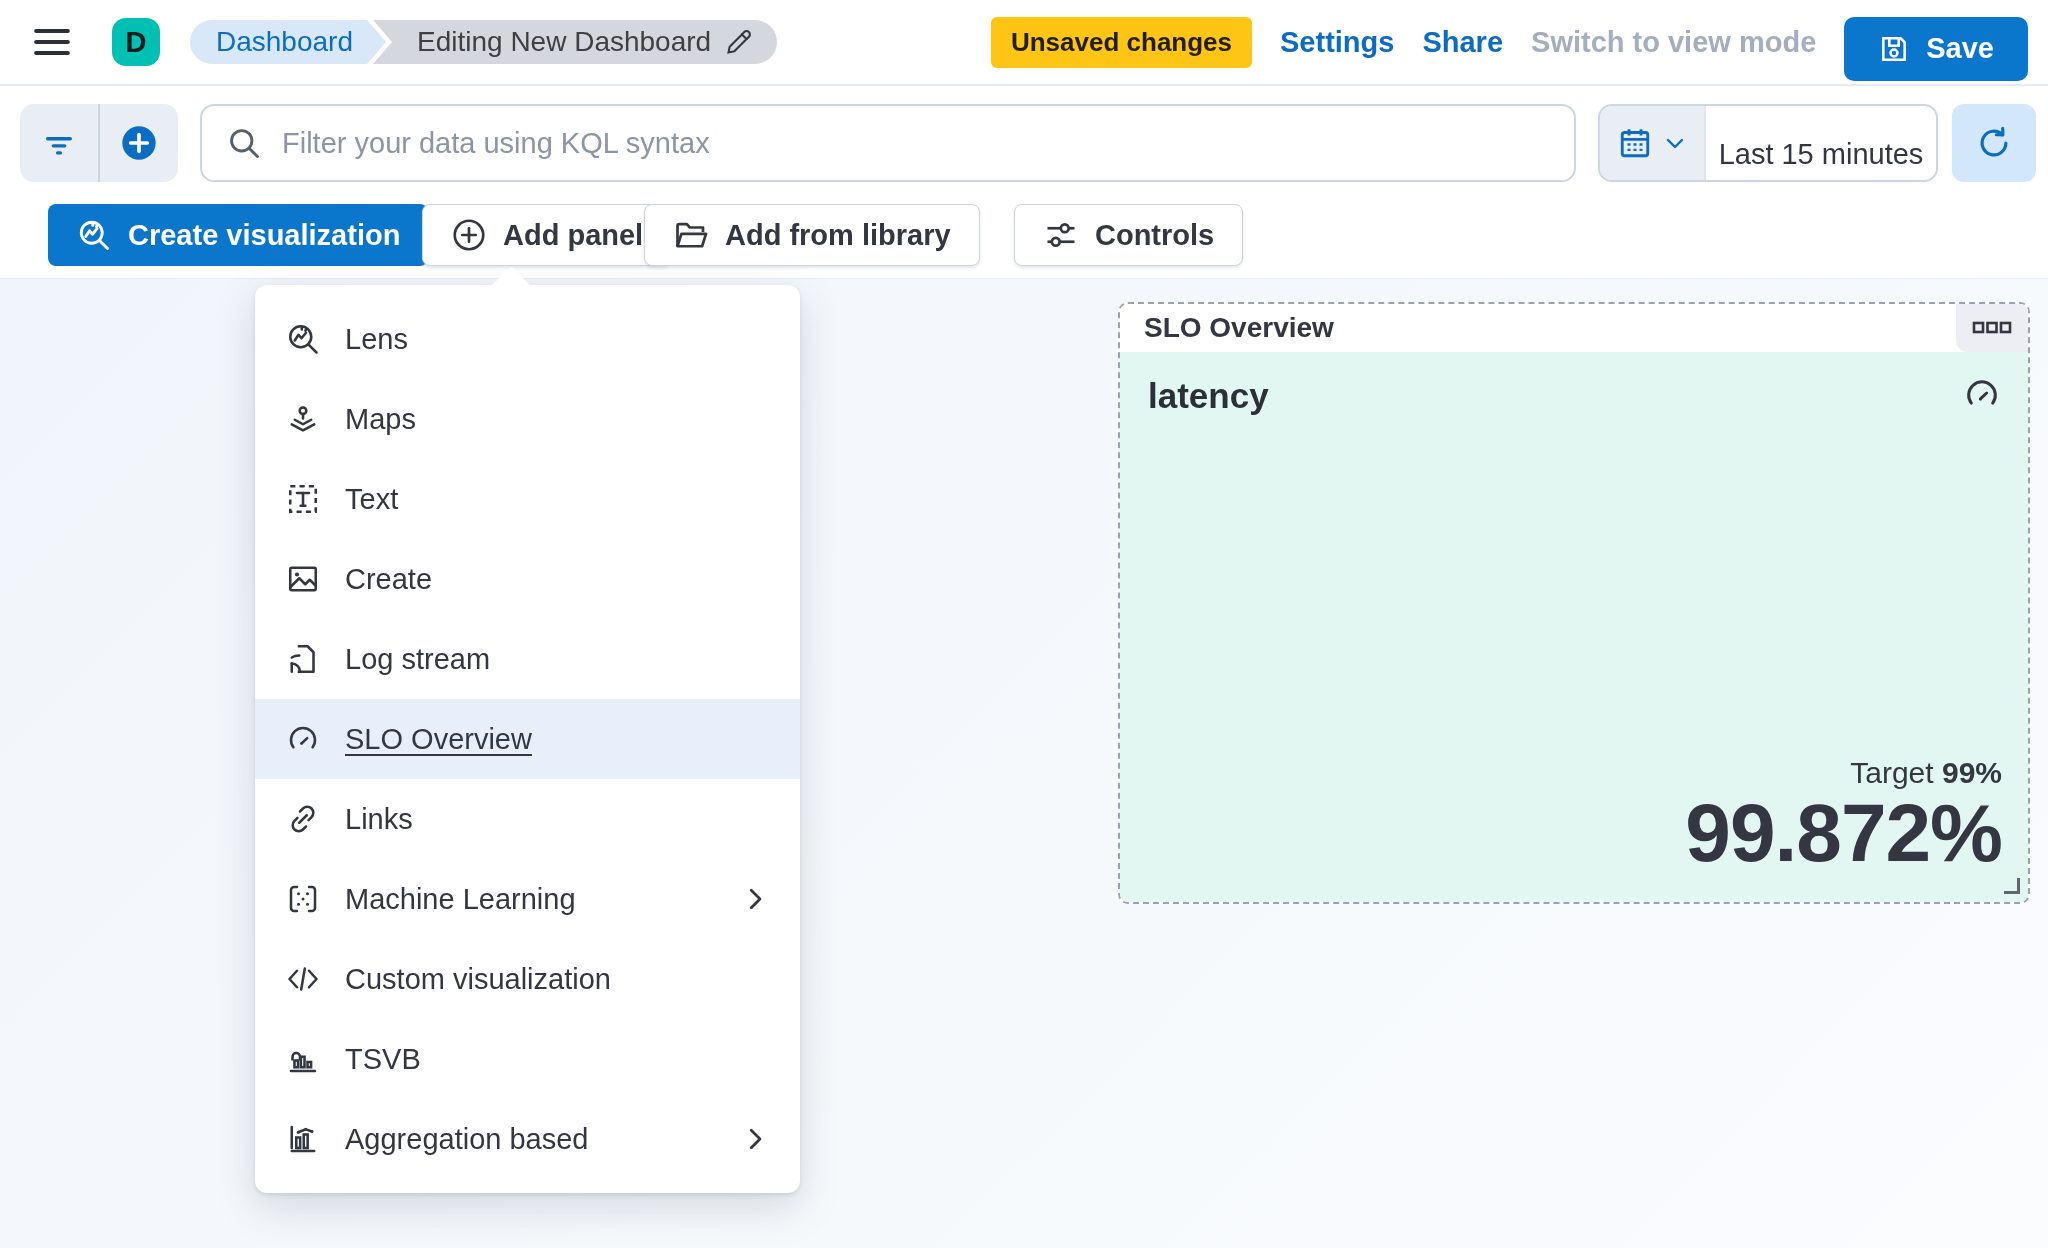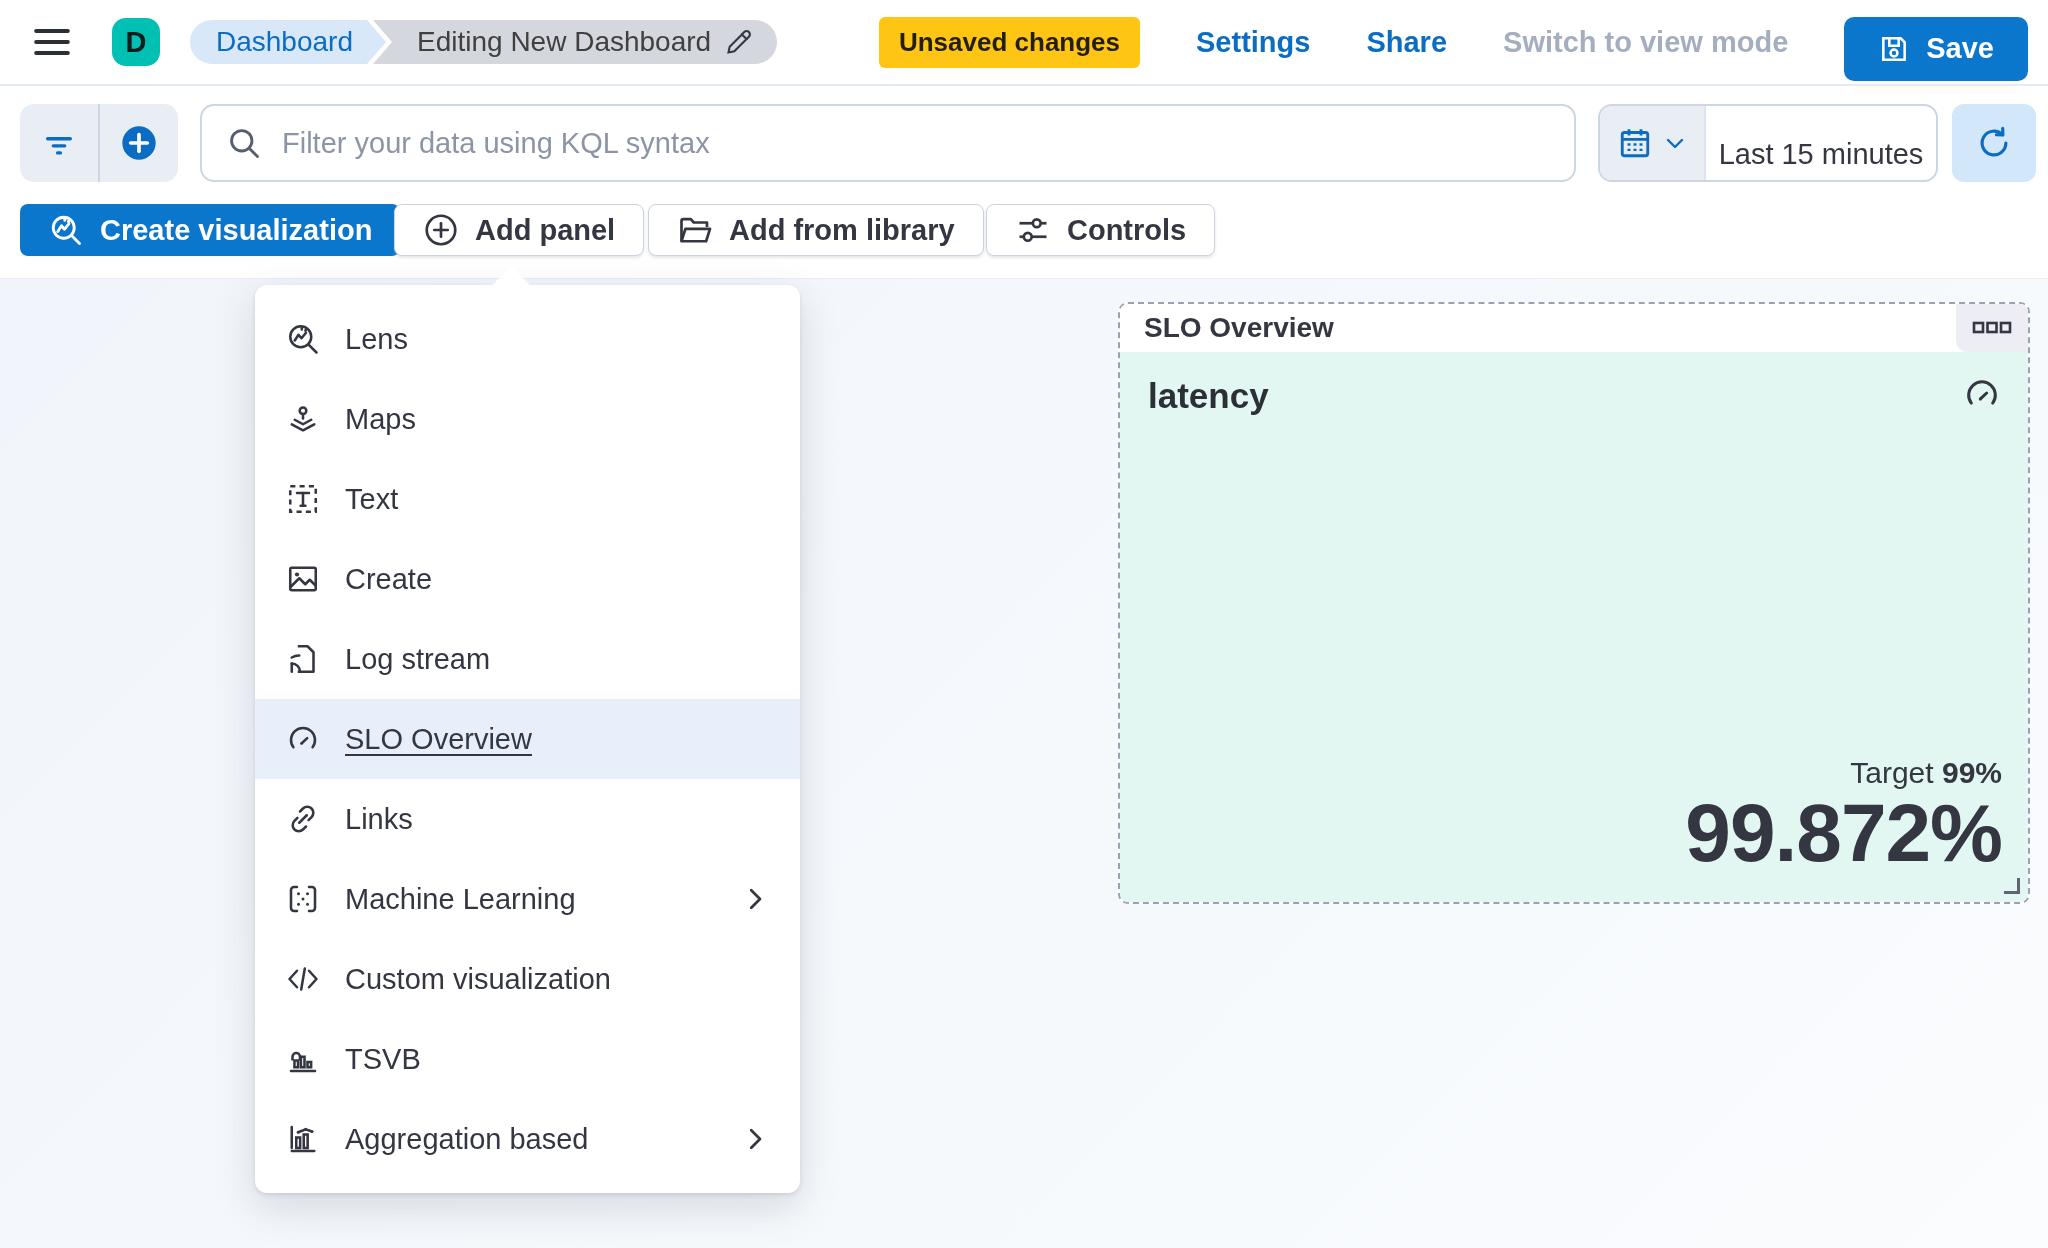--- a/index.html
+++ b/index.html
@@ -36,21 +36,21 @@
   .crumb-last {
     background:#d4d7dd; color:#404040; border-radius:0 22px 22px 0;
     padding:0 24px 0 44px; margin-left:6px; z-index:1;
   }
   .crumb-last::before {
     content:""; position:absolute; left:0; top:0;
     border-top:22px solid transparent; border-bottom:22px solid transparent;
     border-left:19px solid #ffffff;
   }
   .crumb-last .pencil { margin-left:14px; }
-  .header-right { margin-left:auto; display:flex; align-items:center; gap:56px; }
+  .header-right { margin-left:auto; display:flex; align-items:center; gap:28px; }
   .badge-warning {
     background:#fec514; color:#231f10; font-weight:bold; font-size:26px;
     padding:10px 20px; border-radius:6px; cursor:pointer;
   }
   .header-link { font-size:29px; font-weight:600; color:#0b6cc4; cursor:pointer; }
   .header-link.disabled { color:#a4aebf; cursor:default; }
   .btn-save {
     background:#0b77cc; color:#fff; font-size:29px; font-weight:600;
     height:64px; padding:0 34px; border-radius:10px; border:none; cursor:pointer;
     display:flex; align-items:center; gap:16px;margin-top:13px;
@@ -85,23 +85,23 @@
   .time-text { flex:1; display:flex; align-items:center; justify-content:center; font-size:29px; color:#343741; cursor:pointer;margin-top:22px; }
   .btn-refresh {
     position:absolute; left:1952px; top:16px; width:84px; height:78px;
     background:#d2e7fa; border:none; border-radius:12px; cursor:pointer;
     display:flex; align-items:center; justify-content:center;
   }
 
   
   .toolbar { position:absolute; left:0; top:196px; width:2048px; height:82px; background:#fff; z-index:20; }
   .tbtn {
-    position:absolute; top:8px; height:52px; border-radius:8px; cursor:pointer;
+    position:absolute; top:8px; height:62px; border-radius:8px; cursor:pointer;
     display:flex; align-items:center; gap:16px; padding:0 28px;
-    font-size:29px; font-weight:600; font-family:"Liberation Sans", sans-serif;
+    font-size:29px; font-weight:600; font-family:"Liberation Sans", sans-serif;margin-left:28px;
   }
   .tbtn-primary { background:#0b77cc; color:#fff; border:none; }
   .tbtn-ghost {
     background:#fff; color:#343741; border:1px solid #ccd3df;
     box-shadow:0 2px 3px rgba(152,162,179,.25);
   }
 
   
   .canvas {
     position:absolute; left:0; top:278px; width:2048px; height:970px;
@@ -290,21 +290,21 @@
   <button class="tbtn tbtn-ghost" style="left:394px;">
     <span>
       <svg width="36" height="36" viewBox="0 0 24 24" fill="none" stroke="#343741" stroke-width="1.8">
           <circle cx="12" cy="12" r="9.5"></circle>
           <line x1="12" y1="7.5" x2="12" y2="16.5" stroke-linecap="round"></line>
           <line x1="7.5" y1="12" x2="16.5" y2="12" stroke-linecap="round"></line>
         </svg>
     </span>
     <span>Add panel</span>
   </button>
-  <button class="tbtn tbtn-ghost" style="left:648px;">
+  <button class="tbtn tbtn-ghost" style="left:616px;">
     <span>
       <svg width="36" height="36" viewBox="0 0 24 24" fill="none" stroke="#343741" stroke-width="1.8" stroke-linejoin="round">
           <path d="M3 19.5V6a1.2 1.2 0 0 1 1.2-1.2h5l2 2.2H20v3"></path>
           <path d="M3 19.5l2.6-8.3H22l-2.6 8.3H3z"></path>
         </svg>
     </span>
     <span>Add from library</span>
   </button>
   <button class="tbtn tbtn-ghost" style="left:986px;">
     <span>

